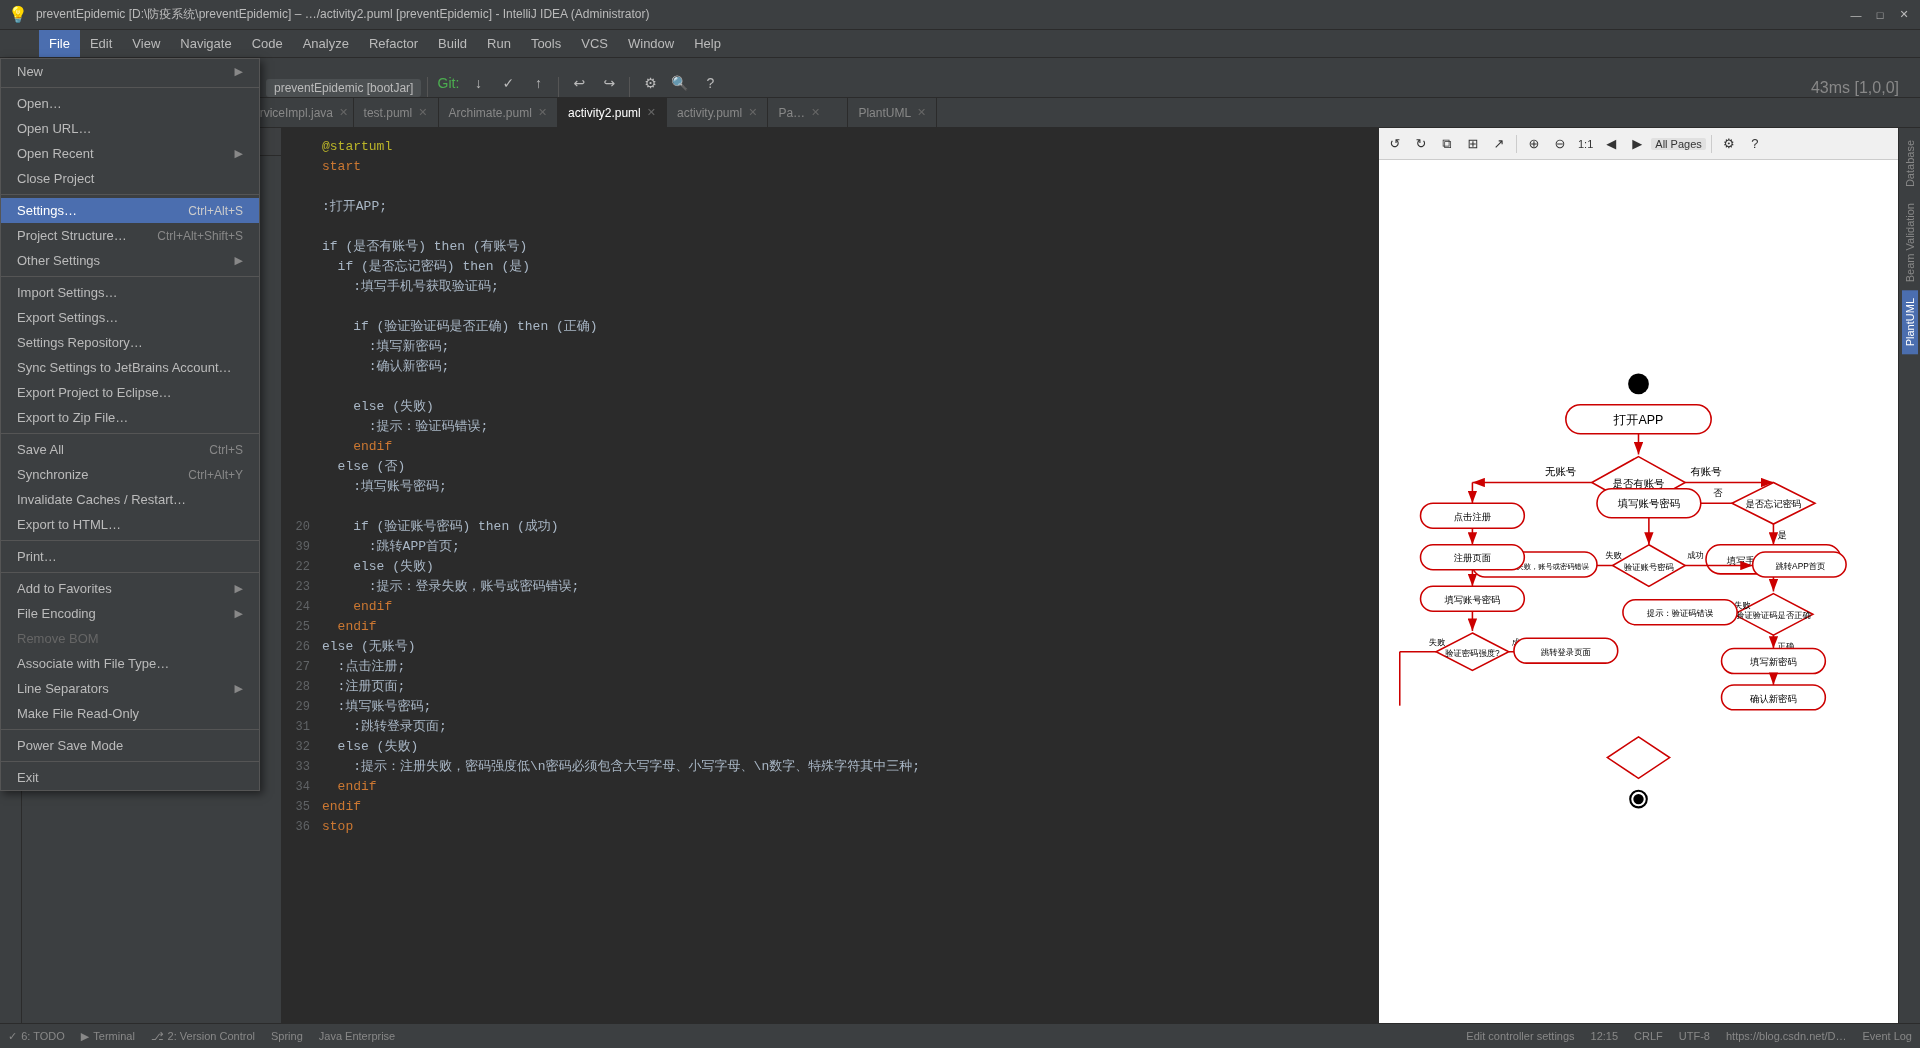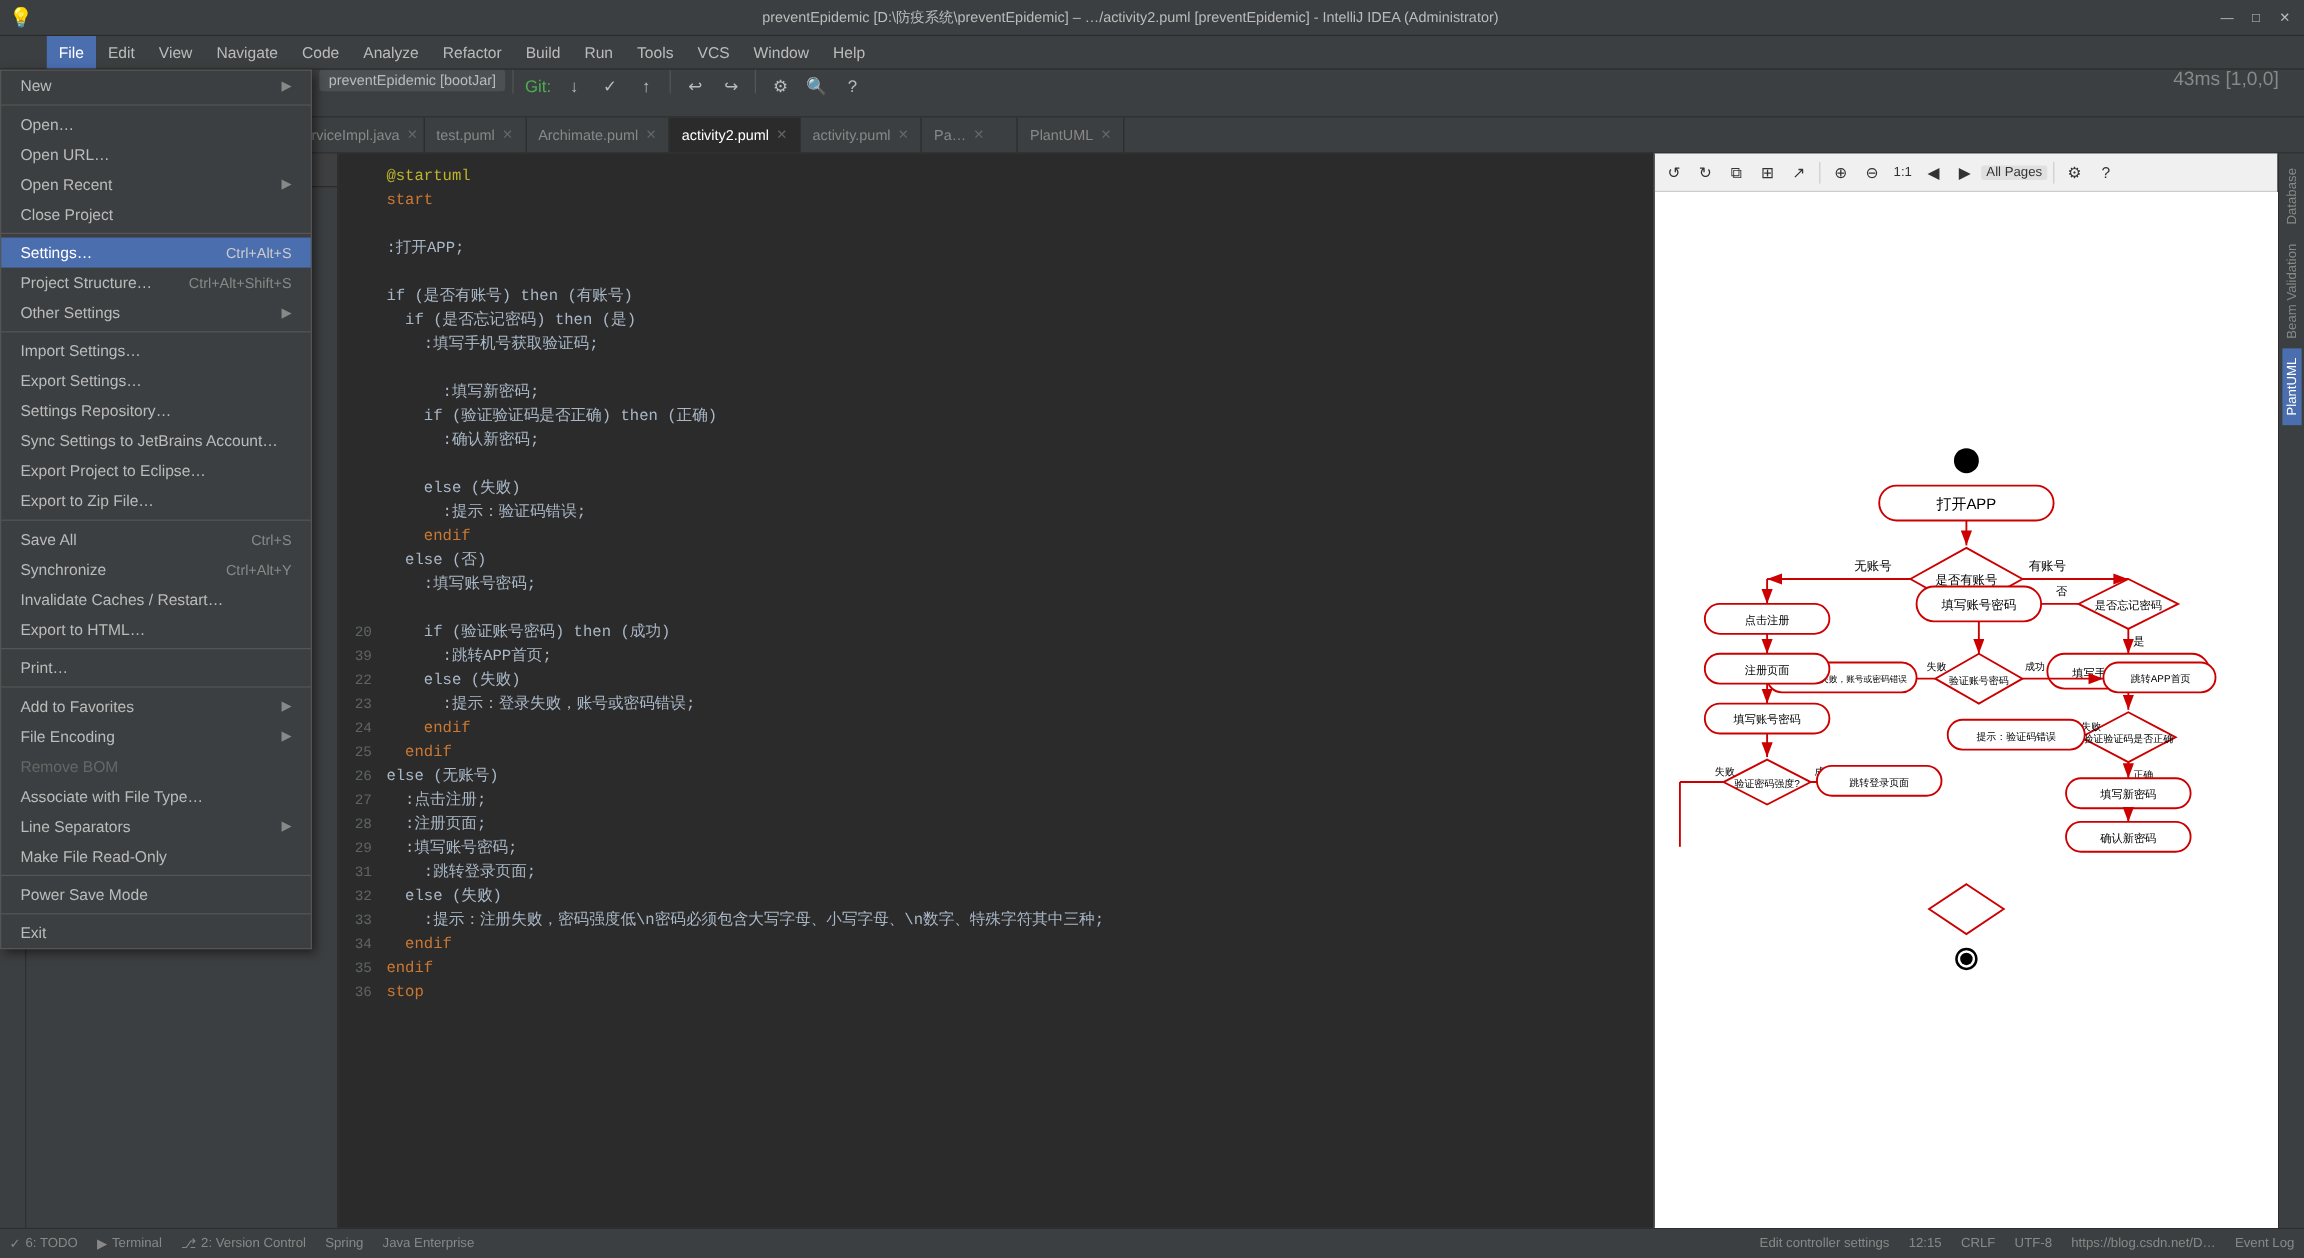--- a/index.html
+++ b/index.html
@@ -113,21 +113,21 @@
     .dd-item.disabled {
       color: #666666;
       cursor: default;
     }
 
     
     #toolbar {
       height: 40px;
       background: #3c3f41;
       display: flex;
-      align-items: flex-start;
+      align-items: flex-end;
       padding: 0 4px;
       border-bottom: 1px solid #2b2b2b;
       gap: 2px;
     }
     .toolbar-btn {
       width: 28px;
       height: 28px;
       display: flex;
       align-items: center;
       justify-content: center;
@@ -369,21 +369,21 @@
       height: 100%;
     }
   </style>
 </head>
 <body>
 
 <div id="titlebar">
   <span style="display:flex;align-items:center;gap:6px;margin-right:8px;">
     <span style="color:#6897bb;font-size:16px;">💡</span>
   </span>
-  <span style="flex:1;text-align:center;font-size:12px;">preventEpidemic [D:\防疫系统\preventEpidemic] – …/activity2.puml [preventEpidemic] - IntelliJ IDEA (Administrator)</span>
+  <span style="flex:1;text-align:left;font-size:12px;">preventEpidemic [D:\防疫系统\preventEpidemic] – …/activity2.puml [preventEpidemic] - IntelliJ IDEA (Administrator)</span>
   <div style="display:flex;gap:8px;">
     <span class="title-btn">—</span>
     <span class="title-btn">□</span>
     <span class="title-btn">✕</span>
   </div>
 </div>
 
 <div id="menubar">
   <div class="menu-item active">File</div>
   <div class="menu-item">Edit</div>
@@ -714,25 +714,25 @@
       <div class="code-line">
         <span class="line-num"></span>
         <span class="line-content plain">    :填写手机号获取验证码;</span>
       </div>
       <div class="code-line">
         <span class="line-num"></span>
         <span class="line-content"></span>
       </div>
       <div class="code-line">
         <span class="line-num"></span>
+        <span class="line-content plain">    if (验证验证码是否正确) then (正确)</span>
+      </div>
+      <div class="code-line">
+        <span class="line-num"></span>
         <span class="line-content plain">      :填写新密码;</span>
-      </div>
-      <div class="code-line">
-        <span class="line-num"></span>
-        <span class="line-content plain">    if (验证验证码是否正确) then (正确)</span>
       </div>
       <div class="code-line">
         <span class="line-num"></span>
         <span class="line-content plain">      :确认新密码;</span>
       </div>
       <div class="code-line">
         <span class="line-num"></span>
         <span class="line-content"></span>
       </div>
       <div class="code-line">

